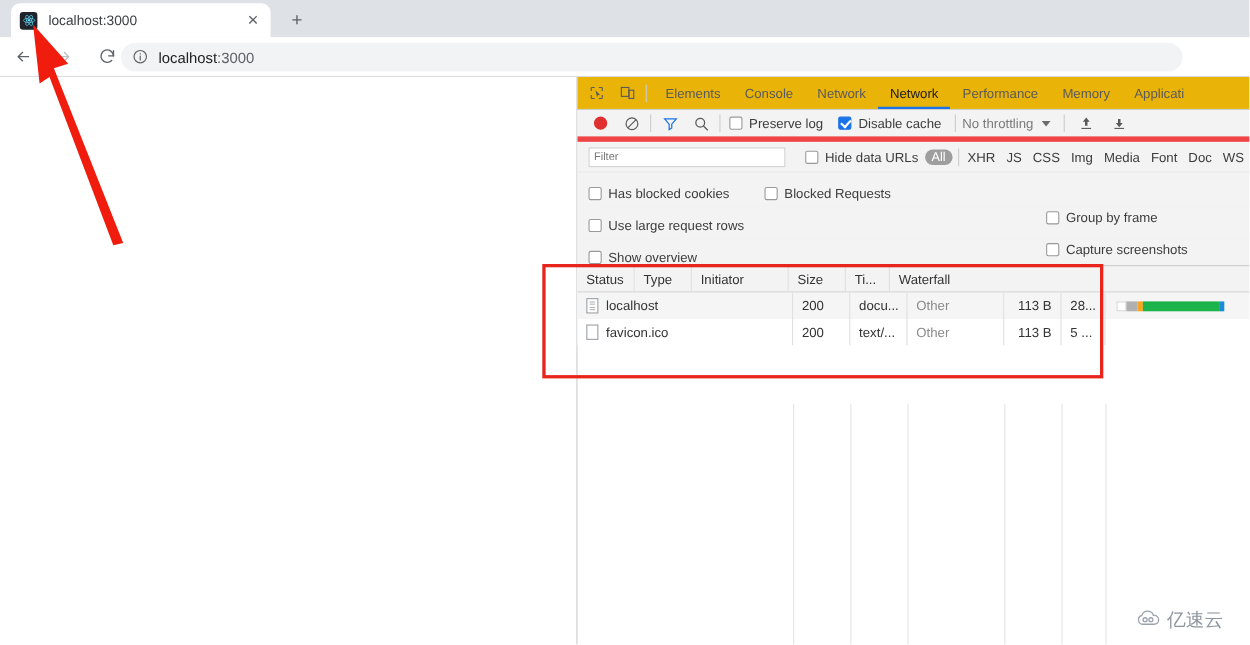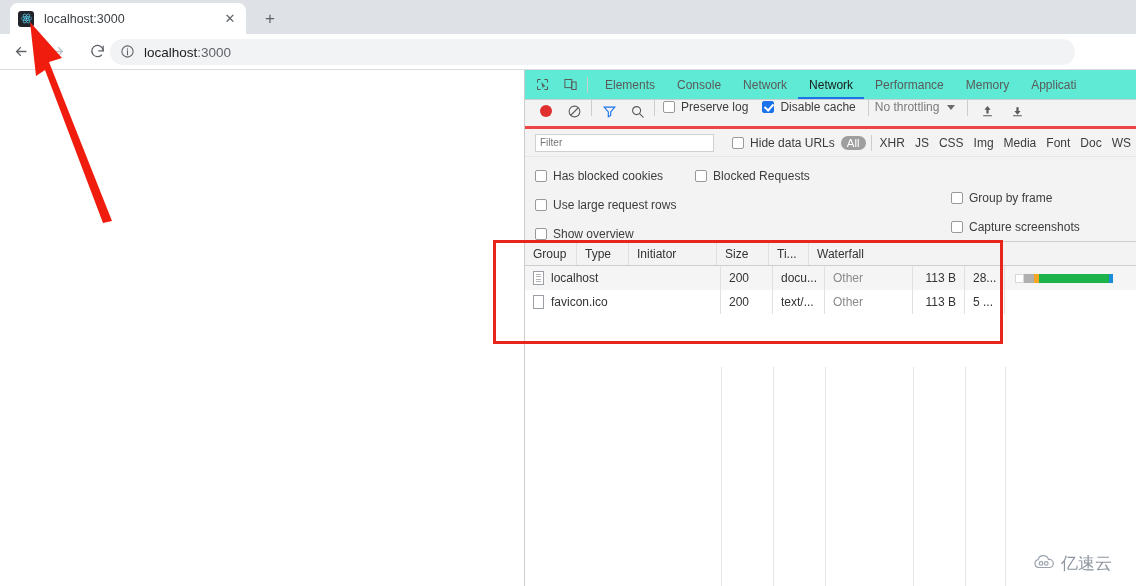--- a/index.html
+++ b/index.html
@@ -59,39 +59,39 @@
   .omnibox .info { width:16px; height:16px; color:#5f6368; margin-right:8px; flex:0 0 auto;}
   .url { font-size:13.5px; color:#202124; white-space:nowrap; }
   .url .dim { color:#5f6368; }
 
   
   .devtools {
     position:absolute; left:524px; top:70px; width:612px; height:516px;
     background:#ffffff; border-left:1px solid #cdcdcd;
   }
   .dt-tabbar {
-    position:relative; height:30px; background:#5eead4;
+    position:relative; height:30px; background:#eab308;
     border-bottom:1px solid #cdcdcd; display:flex; align-items:center;
     overflow:hidden;
   }
   .dt-icon-btn {
     width:22px; height:22px; margin-left:6px; flex:0 0 auto;
     display:flex; align-items:center; justify-content:center; color:#5a5a5a;
   }
   .dt-sep { width:1px; height:16px; background:#cdcdcd; margin:0 6px; flex:0 0 auto; }
   .dt-tab {
     height:29px; padding:0 11px; display:flex; align-items:center;
     font-size:12px; color:#5a5a5a; white-space:nowrap; flex:0 0 auto;
   }
   .dt-tab.active { color:#1a1a1a; box-shadow: inset 0 -2px 0 #1a73e8; }
 
   .dt-row {
-    position:relative; display:flex; align-items:flex-start;
+    position:relative; display:flex; align-items:center;
     height:29px; background:#f3f3f3; padding-left:10px;
-    border-bottom:3px solid #ef4444;
+    border-bottom:5px solid #ef4444;
   }
   .rec-dot {
     width:12px; height:12px; border-radius:50%; background:#e02f2f;
     flex:0 0 auto; margin-right:0px;
   }
   .lbl { font-size:12px; color:#3c3c3c; white-space:nowrap; }
   .lbl-dim { font-size:12px; color:#7a7a7a; white-space:nowrap; }
 
   .cb {
     width:12px; height:12px; border:1px solid #999; background:#fff;
@@ -354,21 +354,21 @@
         <span class="lbl">Show overview</span>
       </span>
       <span class="settings-right">
         <span class="cb"></span>
         <span class="lbl" style="margin-left:6px">Capture screenshots</span>
       </span>
     </div>
 
     <div class="net-table">
       <div class="th-row">
-        <div class="th" style="width:52px">Group</div>
+        <div class="th" style="width:52px">Status</div>
         <div class="th" style="width:52px">Type</div>
         <div class="th" style="width:88px">Initiator</div>
         <div class="th" style="width:52px">Size</div>
         <div class="th" style="width:40px">Ti...</div>
         <div class="th" style="width:132px;border-right:none">Waterfall</div>
       </div>
 
       <div class="tr alt">
         <div class="td" style="width:196px">
           <span class="doc-ico">

